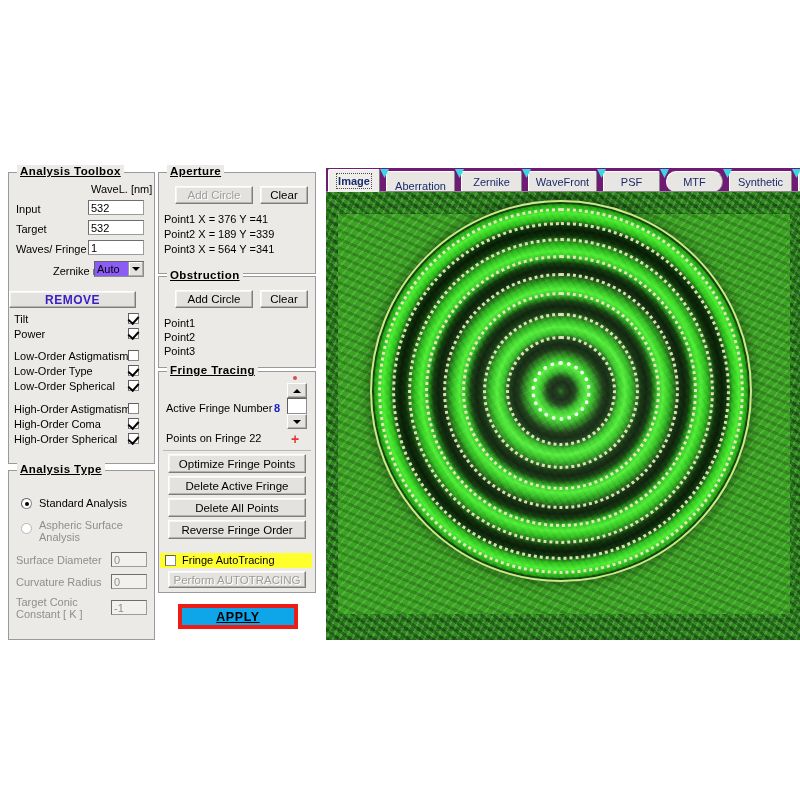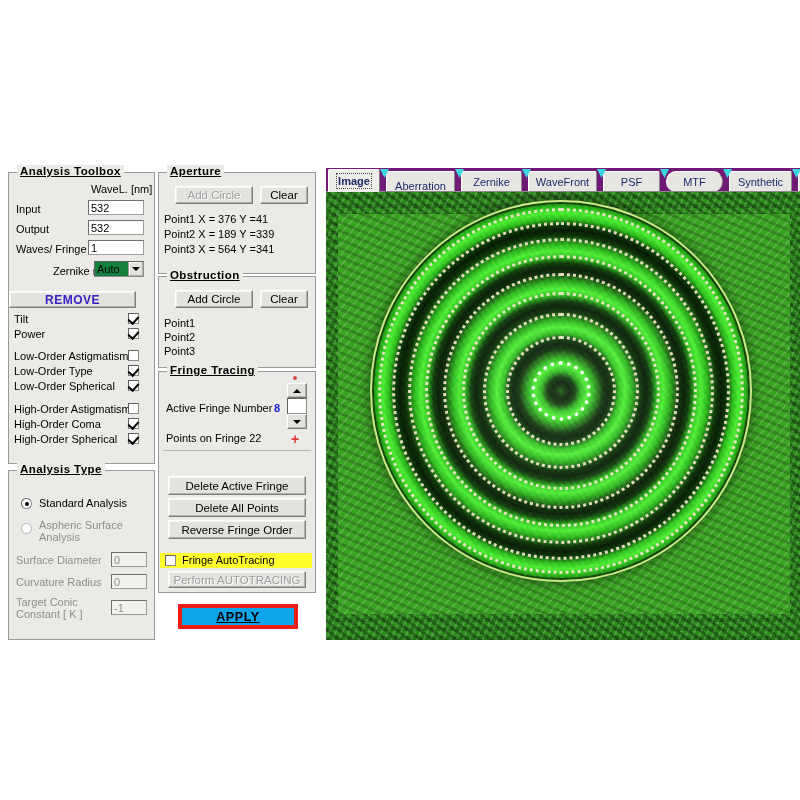--- a/index.html
+++ b/index.html
@@ -61,21 +61,21 @@
   
   #analysis-toolbox{left:8px;top:172px;width:145px;height:290px;}
   #analysis-type{left:8px;top:470px;width:145px;height:168px;}
 
   #remove-button{
     left:9px;top:291px;width:127px;height:17px;
     color:#3a21c6;font-weight:bold;font-size:12px;letter-spacing:.5px;
   }
 
   .zcombo{
-    position:absolute;background:#15803d;border:1px solid #8d8d8d;
+    position:absolute;background:#8b5cf6;border:1px solid #8d8d8d;
     border-top-color:#646464;border-left-color:#646464;box-sizing:border-box;
     font-size:11px;line-height:14px;padding-left:2px;
   }
   .zcombo .arrow{
     position:absolute;right:0;top:0;width:14px;height:100%;
     background:#e4e2de;border-left:1px solid #9a9a9a;
     box-shadow:inset -1px -1px 0 #b0aeaa, inset 1px 1px 0 #fff;
     display:flex;align-items:center;justify-content:center;
   }
   .tri-d{width:0;height:0;border-left:4px solid transparent;border-right:4px solid transparent;border-top:4px solid #000;}
@@ -189,21 +189,21 @@
 <div class="app">
 
   <div class="group" id="analysis-toolbox">
     <div class="legend">Analysis Toolbox</div>
 
     <div class="lbl" style="left:82px;top:10px;">WaveL. [nm]</div>
 
     <div class="lbl" style="left:7px;top:30px;">Input</div>
     <div class="tbox" style="left:79px;top:27px;width:56px;height:15px;">532</div>
 
-    <div class="lbl" style="left:7px;top:50px;">Output</div>
+    <div class="lbl" style="left:7px;top:50px;">Target</div>
     <div class="tbox" style="left:79px;top:47px;width:56px;height:15px;">532</div>
 
     <div class="lbl" style="left:7px;top:70px;">Waves/ Fringe</div>
     <div class="tbox" style="left:79px;top:67px;width:56px;height:15px;">1</div>
 
     <div class="lbl" style="left:7px;top:92px;margin-left:37px;">Zernike number</div>
     <div class="zcombo" style="left:85px;top:88px;width:50px;height:16px;">
       <span>Auto</span>
       <span class="arrow">
           <i class="tri-d"></i>
@@ -298,20 +298,23 @@
     <div class="spinbox" style="left:128px;top:26px;width:20px;height:16px;"></div>
     <div class="spin" style="left:128px;top:42px;height:15px;">
         <i class="tri-d"></i>
       </div>
 
     <div class="lbl" style="left:7px;top:60px;">Points on  Fringe 22</div>
     <div class="redplus" style="left:132px;top:62px;">+</div>
 
     <div class="sep" style="left:4px;top:78px;width:148px;"></div>
 
+    <div class="btn" style="left:9px;top:82px;width:138px;height:19px;">
+      <span>Optimize Fringe Points</span>
+    </div>
     <div class="btn" style="left:9px;top:126px;width:138px;height:19px;">
       <span>Delete  All  Points</span>
     </div>
     <div class="btn" style="left:9px;top:104px;width:138px;height:19px;">
       <span>Delete Active Fringe</span>
     </div>
     <div class="btn" style="left:9px;top:148px;width:138px;height:19px;">
       <span>Reverse  Fringe Order</span>
     </div>
 

